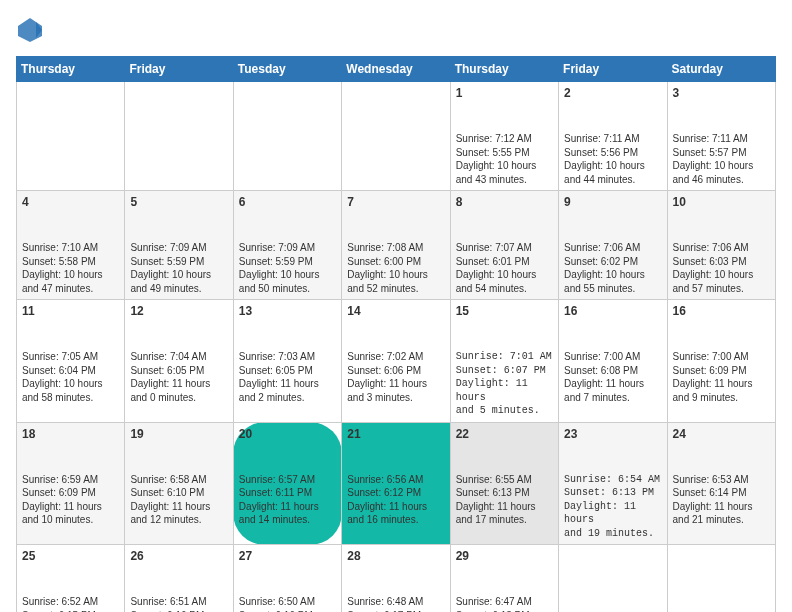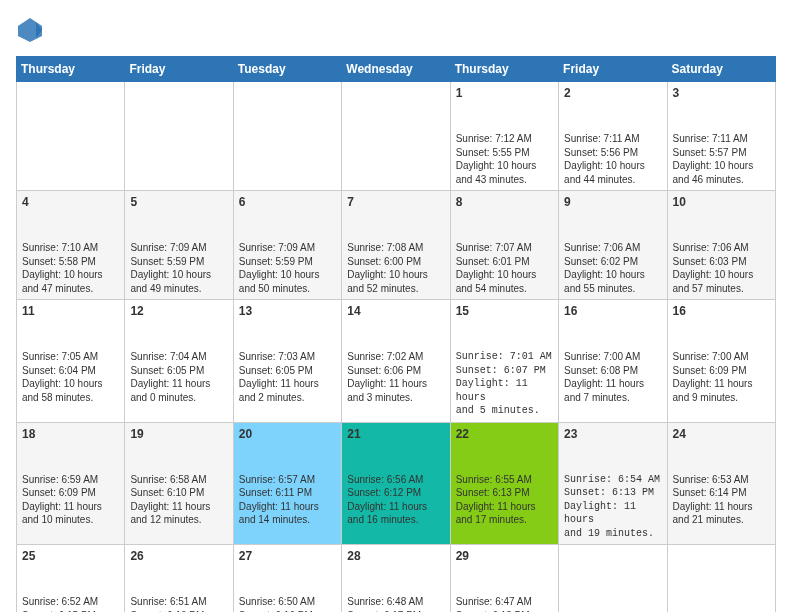--- a/index.html
+++ b/index.html
@@ -258,35 +258,35 @@
 Daylight: 11 hours
 and 10 minutes.</div>
           </td>
           <td style="background: rgb(245, 245, 245);">
             <span class="day-number">19</span>
             <div class="day-info" style="white-space: pre-line;">Sunrise: 6:58 AM
 Sunset: 6:10 PM
 Daylight: 11 hours
 and 12 minutes.</div>
           </td>
-          <td style="background: #7dd3fc;">
+          <td style="background: #14b8a6; border-radius: 32px;">
             <span class="day-number">20</span>
             <div class="day-info" style="white-space: pre-line;">Sunrise: 6:57 AM
 Sunset: 6:11 PM
 Daylight: 11 hours
 and 14 minutes.</div>
           </td>
           <td style="background: #14b8a6;">
             <span class="day-number">21</span>
             <div class="day-info" style="white-space: pre-line;">Sunrise: 6:56 AM
 Sunset: 6:12 PM
 Daylight: 11 hours
 and 16 minutes.</div>
           </td>
-          <td style="background: #84cc16;">
+          <td style="background: #e5e5e5;">
             <span class="day-number">22</span>
             <div class="day-info" style="white-space: pre-line;">Sunrise: 6:55 AM
 Sunset: 6:13 PM
 Daylight: 11 hours
 and 17 minutes.</div>
           </td>
           <td style="background: rgb(245, 245, 245);">
             <span class="day-number">23</span>
             <div class="day-info" style="white-space: pre-line; font-family: Liberation Mono, monospace;">Sunrise: 6:54 AM
 Sunset: 6:13 PM

